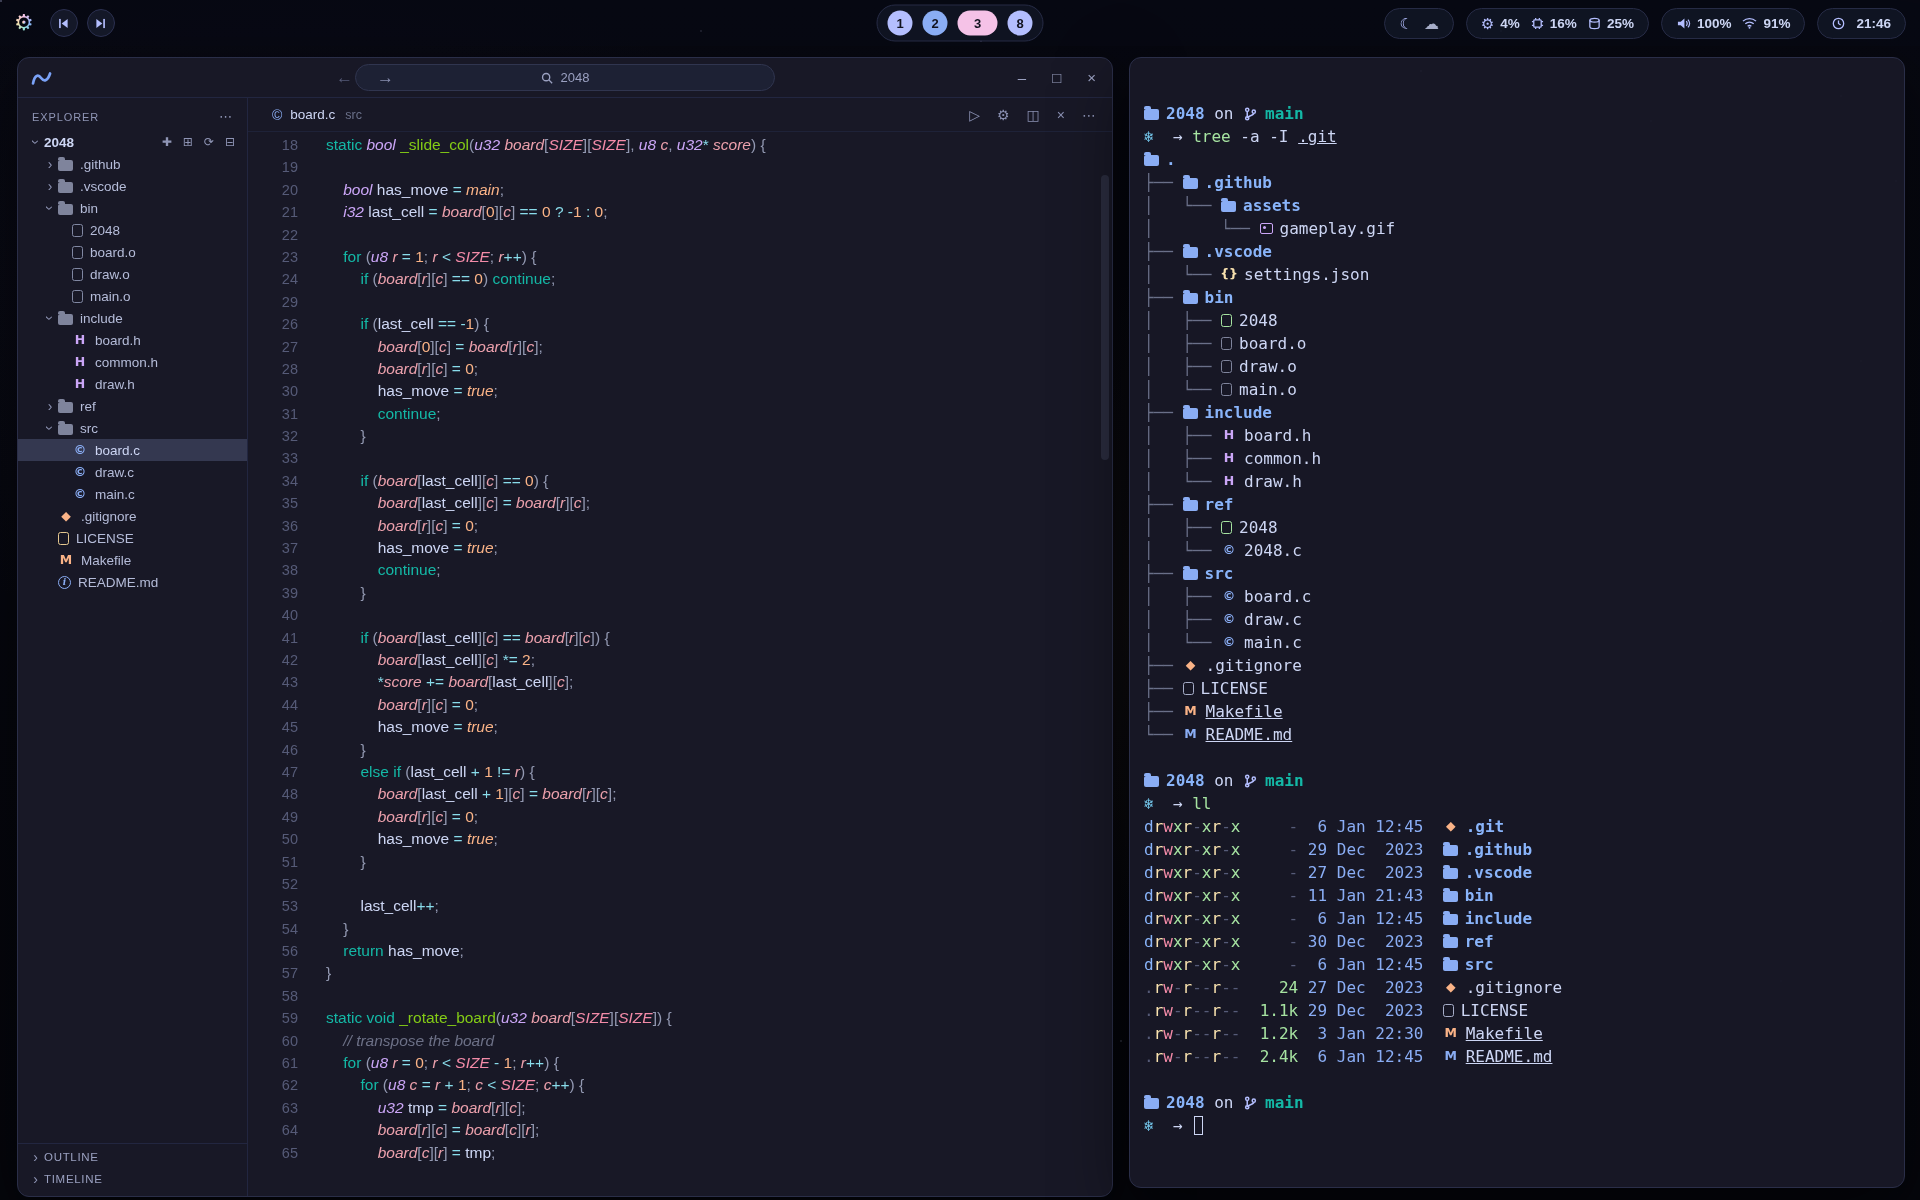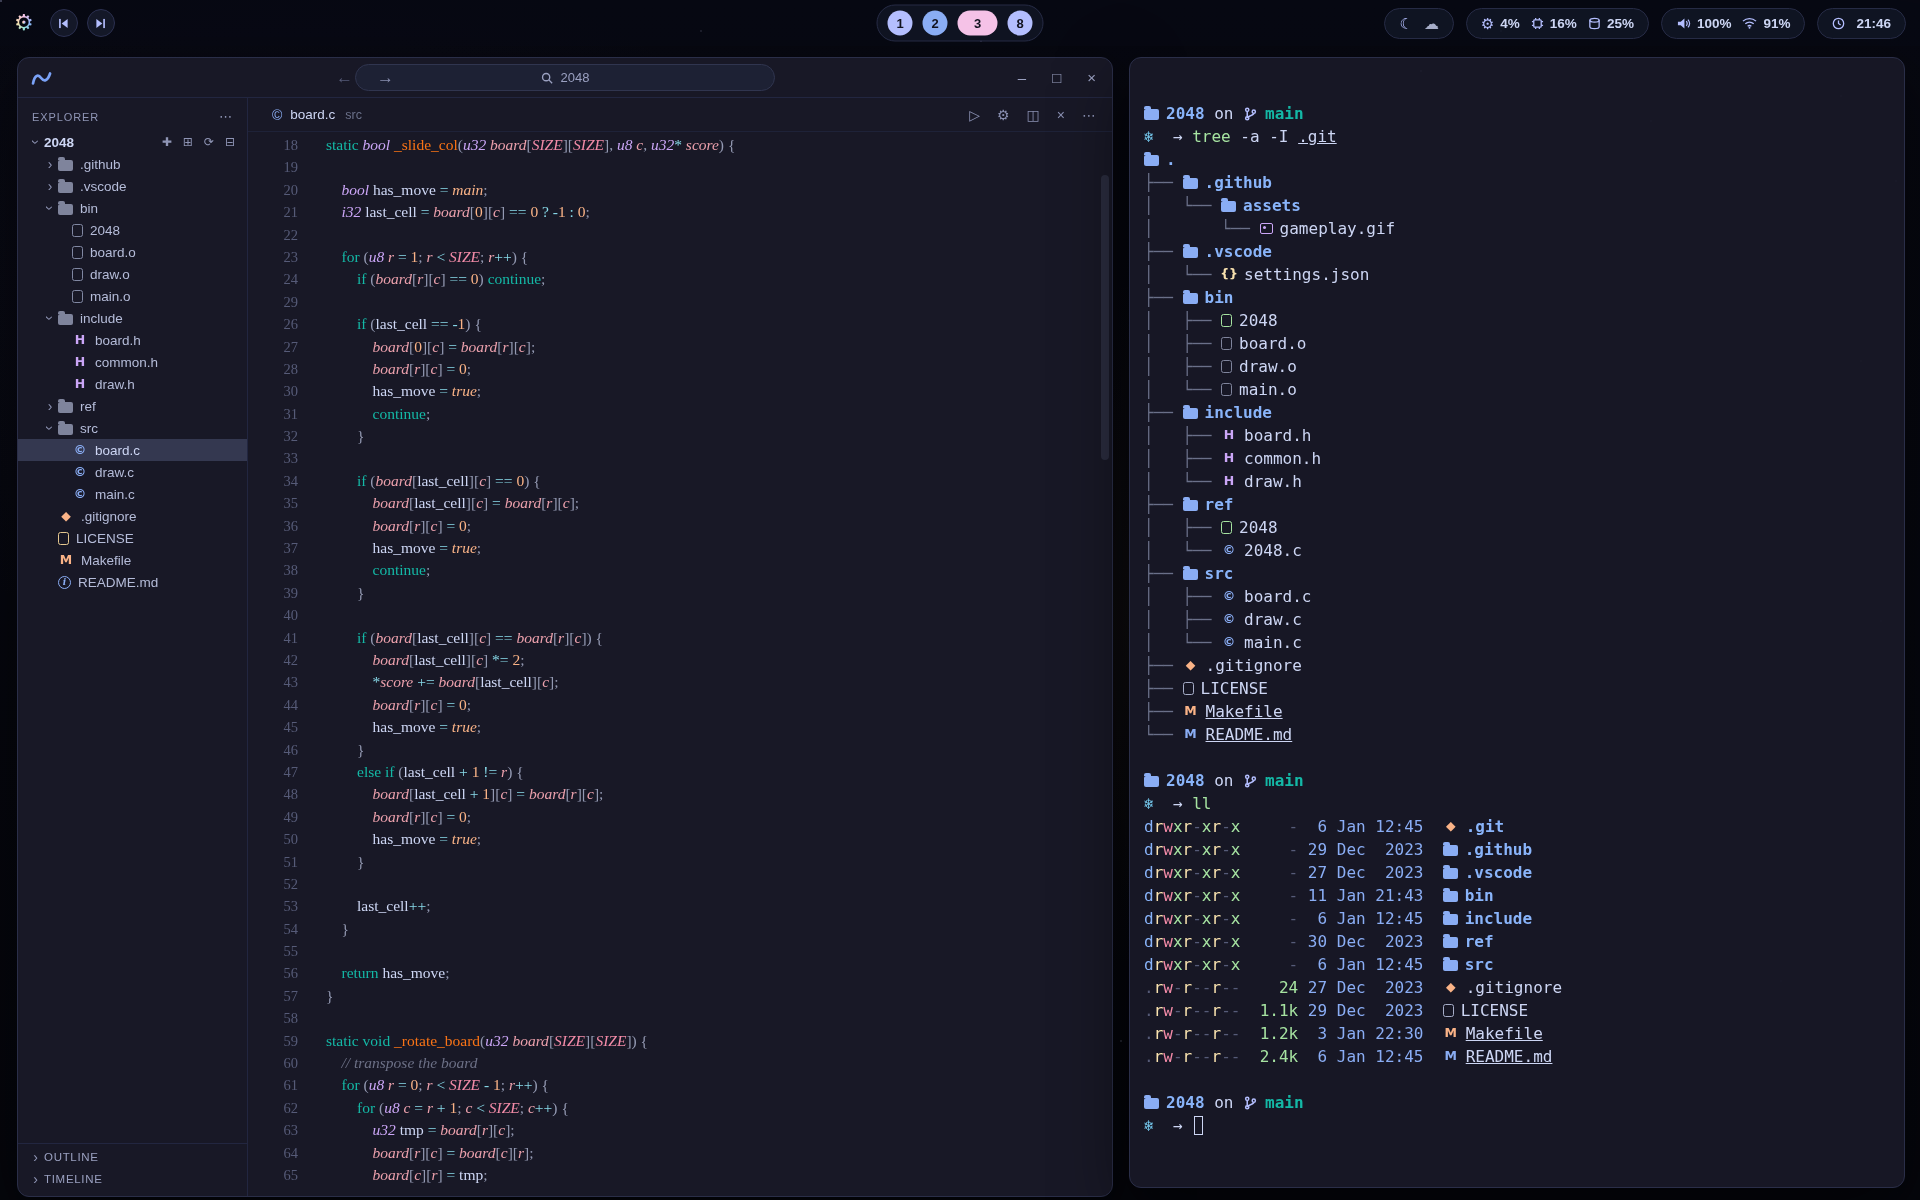--- a/index.html
+++ b/index.html
@@ -59,27 +59,27 @@
 .sb-bottom{flex:0 0 auto;border-top:1px solid #222640;padding:2px 0 6px}
 .sb-bottom .trow{color:#9aa0c0;font-size:11.5px;letter-spacing:.7px}
 .e-main{flex:1;display:flex;flex-direction:column;min-width:0;position:relative}
 .tabbar{height:34px;display:flex;align-items:center;flex:0 0 auto;padding-left:24px;padding-right:16px;border-bottom:1px solid #1e2238}
 .tab{display:flex;align-items:center;gap:8px;color:#cdd6f4;font-size:13.5px;cursor:pointer}
 .tab .ticon{color:#8aadf4;font-size:14px}
 .tab .tdir{color:#6a7089;font-size:12.5px;margin-left:2px}
 .tab-actions{margin-left:auto;display:flex;gap:17px;color:#8a90b2;font-size:14px;align-items:center}
 .tab-actions span{cursor:pointer}
 
-.codewrap{flex:1;overflow:hidden;font-family:Liberation Serif, serif;font-size:15.5px;line-height:22.4px;padding-top:2px;position:relative;color:#cdd6f4}
+.codewrap{flex:1;overflow:hidden;font-family:Liberation Sans, sans-serif;font-size:15.5px;line-height:22.4px;padding-top:2px;position:relative;color:#cdd6f4}
 .cline{display:flex;height:22.4px;white-space:pre}
 .ln{width:50px;text-align:right;color:#565b78;flex:0 0 auto;font-size:14.5px}
 .lc{padding-left:28px;white-space:pre}
 .t-kw{color:#14b8a6}
 .t-ty{color:#cba6f7;font-style:italic}
-.t-fn{color:#f97316}
+.t-fn{color:#84cc16}
 .t-par{color:#eba0ac;font-style:italic}
 .t-const{color:#f38ba8;font-style:italic}
 .t-num{color:#fab387}
 .t-boo{color:#fab387;font-style:italic}
 .t-op{color:#89dceb}
 .t-pun{color:#9399b2}
 .t-var{color:#cdd6f4}
 .t-com{color:#6c7086;font-style:italic}
 .scrolltrack{position:absolute;right:2px;top:0;width:9px;height:100%}
 .sthumb{position:absolute;top:7%;height:26%;width:8px;background:rgba(130,136,170,.18);border-radius:4px;cursor:grab}
@@ -407,21 +407,20 @@
             <div class="cline"><span class="ln">45</span><span class="lc"><span>            </span><span class="t-var">has_move</span><span> </span><span class="t-op">=</span><span> </span><span class="t-boo">true</span><span class="t-pun">;</span></span></div>
             <div class="cline"><span class="ln">46</span><span class="lc"><span>        </span><span class="t-pun">}</span></span></div>
             <div class="cline"><span class="ln">47</span><span class="lc"><span>        </span><span class="t-kw">else</span><span> </span><span class="t-kw">if</span><span> </span><span class="t-pun">(</span><span class="t-var">last_cell</span><span> </span><span class="t-op">+</span><span> </span><span class="t-num">1</span><span> </span><span class="t-op">!</span><span class="t-op">=</span><span> </span><span class="t-par">r</span><span class="t-pun">)</span><span> </span><span class="t-pun">{</span></span></div>
             <div class="cline"><span class="ln">48</span><span class="lc"><span>            </span><span class="t-par">board</span><span class="t-pun">[</span><span class="t-var">last_cell</span><span> </span><span class="t-op">+</span><span> </span><span class="t-num">1</span><span class="t-pun">]</span><span class="t-pun">[</span><span class="t-par">c</span><span class="t-pun">]</span><span> </span><span class="t-op">=</span><span> </span><span class="t-par">board</span><span class="t-pun">[</span><span class="t-par">r</span><span class="t-pun">]</span><span class="t-pun">[</span><span class="t-par">c</span><span class="t-pun">]</span><span class="t-pun">;</span></span></div>
             <div class="cline"><span class="ln">49</span><span class="lc"><span>            </span><span class="t-par">board</span><span class="t-pun">[</span><span class="t-par">r</span><span class="t-pun">]</span><span class="t-pun">[</span><span class="t-par">c</span><span class="t-pun">]</span><span> </span><span class="t-op">=</span><span> </span><span class="t-num">0</span><span class="t-pun">;</span></span></div>
             <div class="cline"><span class="ln">50</span><span class="lc"><span>            </span><span class="t-var">has_move</span><span> </span><span class="t-op">=</span><span> </span><span class="t-boo">true</span><span class="t-pun">;</span></span></div>
             <div class="cline"><span class="ln">51</span><span class="lc"><span>        </span><span class="t-pun">}</span></span></div>
             <div class="cline"><span class="ln">52</span><span class="lc"></span></div>
             <div class="cline"><span class="ln">53</span><span class="lc"><span>        </span><span class="t-var">last_cell</span><span class="t-op">+</span><span class="t-op">+</span><span class="t-pun">;</span></span></div>
             <div class="cline"><span class="ln">54</span><span class="lc"><span>    </span><span class="t-pun">}</span></span></div>
-            <div class="cline"><span class="ln">55</span><span class="lc"></span></div>
             <div class="cline"><span class="ln">56</span><span class="lc"><span>    </span><span class="t-kw">return</span><span> </span><span class="t-var">has_move</span><span class="t-pun">;</span></span></div>
             <div class="cline"><span class="ln">57</span><span class="lc"><span class="t-pun">}</span></span></div>
             <div class="cline"><span class="ln">58</span><span class="lc"></span></div>
             <div class="cline"><span class="ln">59</span><span class="lc"><span class="t-kw">static</span><span> </span><span class="t-kw">void</span><span> </span><span class="t-fn">_rotate_board</span><span class="t-pun">(</span><span class="t-ty">u32</span><span> </span><span class="t-par">board</span><span class="t-pun">[</span><span class="t-const">SIZE</span><span class="t-pun">]</span><span class="t-pun">[</span><span class="t-const">SIZE</span><span class="t-pun">]</span><span class="t-pun">)</span><span> </span><span class="t-pun">{</span></span></div>
             <div class="cline"><span class="ln">60</span><span class="lc"><span>    </span><span class="t-com">// transpose the board</span></span></div>
             <div class="cline"><span class="ln">61</span><span class="lc"><span>    </span><span class="t-kw">for</span><span> </span><span class="t-pun">(</span><span class="t-ty">u8</span><span> </span><span class="t-par">r</span><span> </span><span class="t-op">=</span><span> </span><span class="t-num">0</span><span class="t-pun">;</span><span> </span><span class="t-par">r</span><span> </span><span class="t-op">&lt;</span><span> </span><span class="t-const">SIZE</span><span> </span><span class="t-op">-</span><span> </span><span class="t-num">1</span><span class="t-pun">;</span><span> </span><span class="t-par">r</span><span class="t-op">+</span><span class="t-op">+</span><span class="t-pun">)</span><span> </span><span class="t-pun">{</span></span></div>
             <div class="cline"><span class="ln">62</span><span class="lc"><span>        </span><span class="t-kw">for</span><span> </span><span class="t-pun">(</span><span class="t-ty">u8</span><span> </span><span class="t-par">c</span><span> </span><span class="t-op">=</span><span> </span><span class="t-par">r</span><span> </span><span class="t-op">+</span><span> </span><span class="t-num">1</span><span class="t-pun">;</span><span> </span><span class="t-par">c</span><span> </span><span class="t-op">&lt;</span><span> </span><span class="t-const">SIZE</span><span class="t-pun">;</span><span> </span><span class="t-par">c</span><span class="t-op">+</span><span class="t-op">+</span><span class="t-pun">)</span><span> </span><span class="t-pun">{</span></span></div>
             <div class="cline"><span class="ln">63</span><span class="lc"><span>            </span><span class="t-ty">u32</span><span> </span><span class="t-var">tmp</span><span> </span><span class="t-op">=</span><span> </span><span class="t-par">board</span><span class="t-pun">[</span><span class="t-par">r</span><span class="t-pun">]</span><span class="t-pun">[</span><span class="t-par">c</span><span class="t-pun">]</span><span class="t-pun">;</span></span></div>
             <div class="cline"><span class="ln">64</span><span class="lc"><span>            </span><span class="t-par">board</span><span class="t-pun">[</span><span class="t-par">r</span><span class="t-pun">]</span><span class="t-pun">[</span><span class="t-par">c</span><span class="t-pun">]</span><span> </span><span class="t-op">=</span><span> </span><span class="t-par">board</span><span class="t-pun">[</span><span class="t-par">c</span><span class="t-pun">]</span><span class="t-pun">[</span><span class="t-par">r</span><span class="t-pun">]</span><span class="t-pun">;</span></span></div>
             <div class="cline"><span class="ln">65</span><span class="lc"><span>            </span><span class="t-par">board</span><span class="t-pun">[</span><span class="t-par">c</span><span class="t-pun">]</span><span class="t-pun">[</span><span class="t-par">r</span><span class="t-pun">]</span><span> </span><span class="t-op">=</span><span> </span><span class="t-var">tmp</span><span class="t-pun">;</span></span></div>

